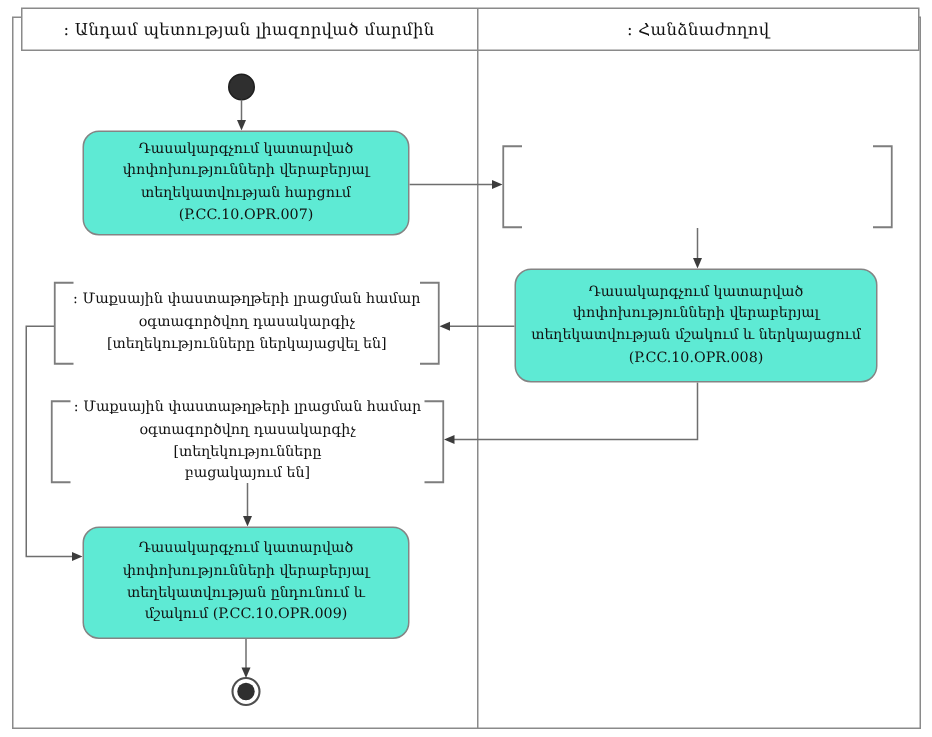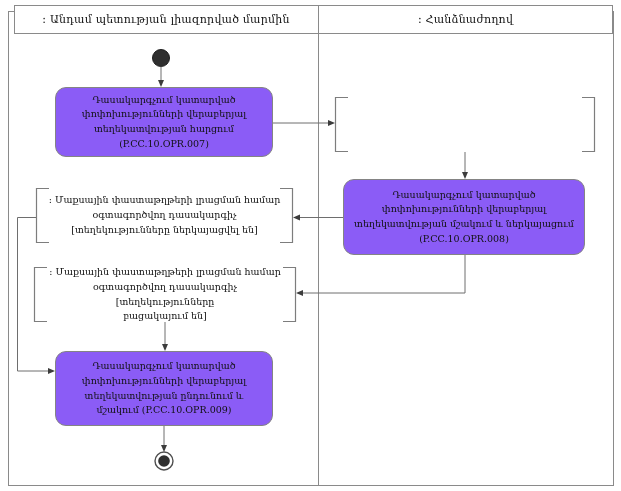--- a/index.html
+++ b/index.html
@@ -7,21 +7,21 @@
     position:relative;width:621px;height:491px;background:#ffffff;
     font-family:"DejaVu Serif","DejaVu Sans",serif;color:#111;
     overflow:hidden;
   }
   #wires{position:absolute;left:0;top:0;width:621px;height:491px;}
   .lane-title{
     position:absolute;top:8px;height:22px;display:flex;align-items:center;justify-content:center;
     font-size:11px;letter-spacing:.2px;white-space:nowrap;
   }
   .action{
-    position:absolute;box-sizing:border-box;background:#8b5cf6;border:1px solid #848484;
+    position:absolute;box-sizing:border-box;background:#5eead4;border:1px solid #848484;
     border-radius:11px;display:flex;align-items:center;justify-content:center;text-align:center;
     font-size:9.5px;line-height:1.55;white-space:pre-line;padding:2px 6px;
   }
   .objtext{
     position:absolute;box-sizing:border-box;display:flex;align-items:center;justify-content:center;
     text-align:center;font-size:9.5px;line-height:1.55;white-space:pre-line;padding:1px 10px;
   }
 </style>
 </head>
 <body>

